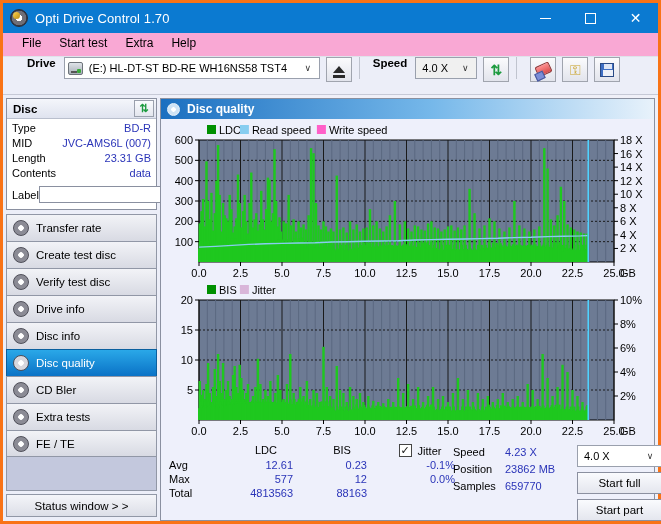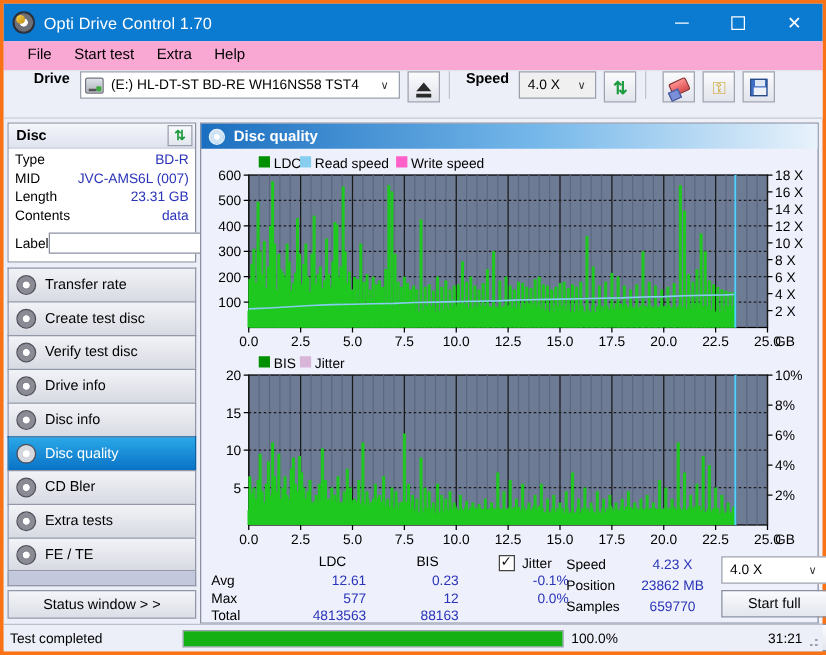--- a/index.html
+++ b/index.html
@@ -198,21 +198,21 @@
   .st-val.jit{ padding-right:6px; }
   .jit-head{ display:flex; align-items:center; justify-content:center; gap:6px;}
   .chk{
     width:13px;height:13px;border:1px solid #444;background:#fff;
     display:flex;align-items:center;justify-content:center;
     font-size:11px;line-height:11px;color:#111;
   }
   .stats-right{ flex:1; display:flex; padding-right:6px;}
   .sr-cols{ display:grid; grid-template-columns:52px 72px; row-gap:5px; align-content:start; padding-top:2px;}
   .sr-key{ color:#000; }
-  .sr-val{ color:#2a34b8; text-align:center; padding-right:6px;}
+  .sr-val{ color:#2a34b8; text-align:left; padding-right:6px;}
   .sr-btns{ margin-left:auto; display:flex; flex-direction:column; gap:5px; padding-top:1px;}
   .sr-btns .combo{ width:85px; }
   .gobtn{
     width:85px;height:22px;border:1px solid #8b90a0;
     background:linear-gradient(#fafbfe,#e4e6ee);
     display:flex;align-items:center;justify-content:center;font-size:11.5px;
   }
 
   
   .statusbar{
@@ -1688,22 +1688,13 @@
               <div class="caret">∨</div>
             </div>
             <div class="gobtn">Start full</div>
             <div class="gobtn">Start part</div>
           </div>
         </div>
       </div>
     </div>
   </div>
 
-  <div class="statusbar">
-    <div class="sb-text">Test completed</div>
-    <div class="sb-progwrap">
-      <div class="sb-prog" id="progfill" style="width: 100%;"></div>
-    </div>
-    <div class="sb-pct">100.0%</div>
-    <div class="sb-time">31:21</div>
-    <div class="grip"></div>
-  </div>
 </div>
 
 </body></html>

